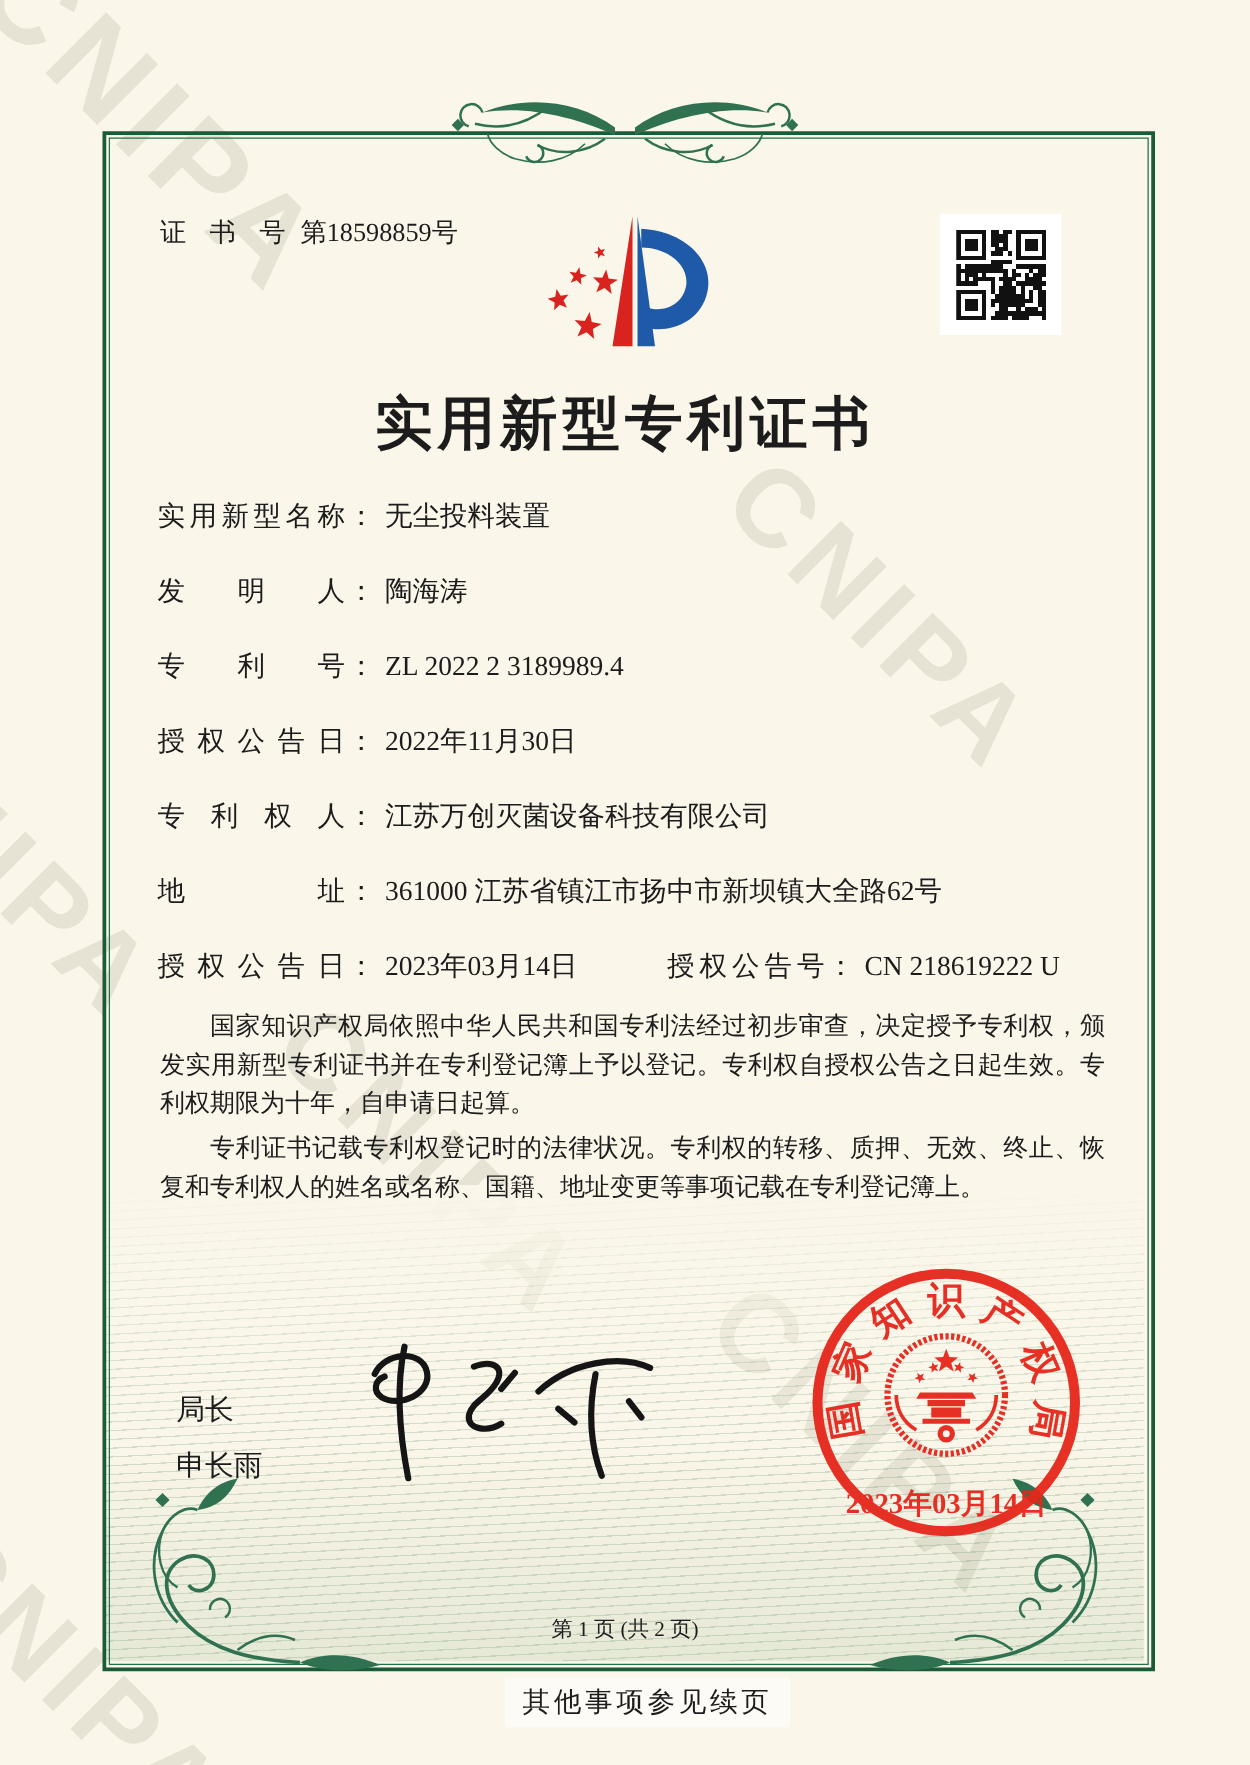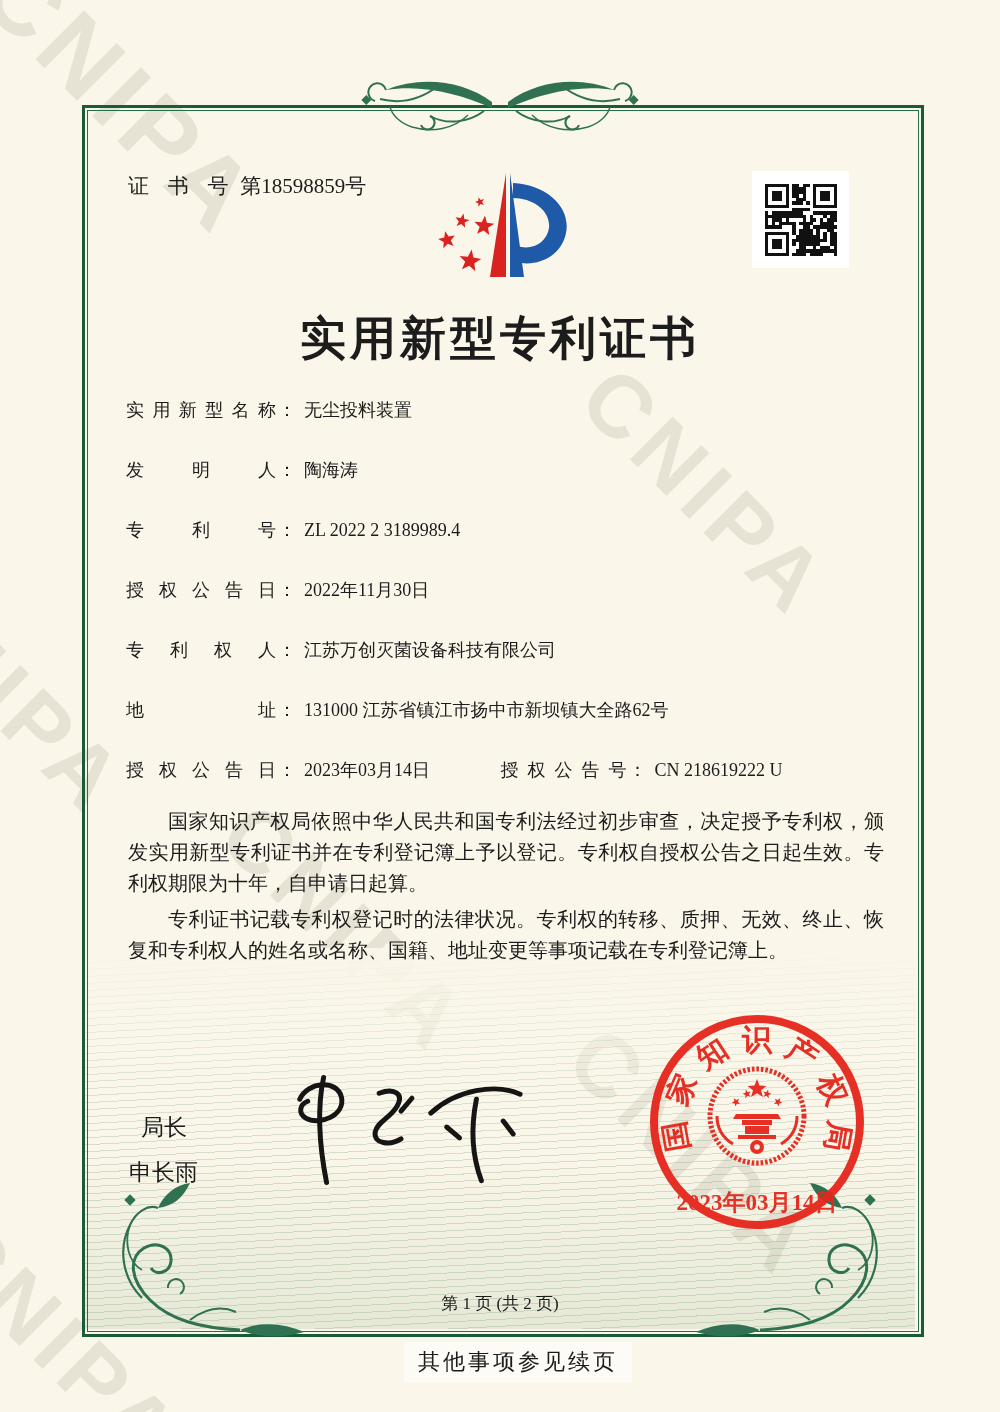--- a/index.html
+++ b/index.html
@@ -46,35 +46,35 @@
   .qr-box{
     position:absolute; left:752px; top:171px; width:97px; height:97px; background:#fff;
     display:flex; align-items:center; justify-content:center; z-index:4;
   }
   .title{
     position:absolute; left:0; top:308px; width:100%; text-align:center;
     font-size:46px; font-weight:bold; letter-spacing:4px; z-index:4;
   }
   
   .fields{position:absolute; left:126px; top:398px; width:762px; z-index:4;}
-  .frow{height:37px; margin-bottom:23px; font-size:18px; white-space:nowrap;}
+  .frow{height:37px; margin-bottom:23px; font-size:22px; white-space:nowrap;}
   .f-label{display:inline-block; width:150px; text-align:justify; text-align-last:justify; vertical-align:top;}
   .f-label.short{width:126px;}
   .f-colon{display:inline-block; margin:0 8px 0 2px;}
   .grant-group{display:inline-block; margin-left:66px;}
   
   .paras{position:absolute; left:128px; top:806px; width:756px; z-index:4;
          font-size:20px; line-height:31px; text-align:justify;}
   .paras p{margin:0 0 5px 0; text-indent:2em;}
   
   .barcode{position:absolute; left:140px; top:1031px; width:260px; height:19px; font-size:0; z-index:4;}
   .barcode i{display:inline-block; height:19px; background:#161616;}
   .director-title{position:absolute; left:141px; top:1112px; font-size:23px;
         font-family:"Liberation Sans",sans-serif; z-index:4;}
-  .director-name{position:absolute; left:129px; top:1157px; font-size:23px;
+  .director-name{position:absolute; left:141px; top:1157px; font-size:23px;
         font-family:"Liberation Sans",sans-serif; z-index:4;}
   .signature{position:absolute; left:272px; top:1068px; z-index:4;}
   .seal{position:absolute; left:644px; top:1009px; z-index:5;}
   .page-no{position:absolute; left:0; top:1292px; width:100%; text-align:center; font-size:17px; z-index:4;}
   .continuation{position:absolute; left:0; top:1342px; width:100%; text-align:center; z-index:4;padding-left:18px;}
   .continuation span{display:inline-block; background:rgba(255,255,255,.6); padding:5px 14px;
         font-size:22px; letter-spacing:3px;}
   svg text{font-family:"Liberation Serif",serif;}
 </style>
 </head>
@@ -350,21 +350,21 @@
     <div class="frow">
       <span class="f-label">专利号</span><span class="f-colon">：</span><span>ZL 2022 2 3189989.4</span>
     </div>
     <div class="frow">
       <span class="f-label">授权公告日</span><span class="f-colon">：</span><span>2022年11月30日</span>
     </div>
     <div class="frow">
       <span class="f-label">专利权人</span><span class="f-colon">：</span><span>江苏万创灭菌设备科技有限公司</span>
     </div>
     <div class="frow">
-      <span class="f-label">地址</span><span class="f-colon">：</span><span>131000 江苏省镇江市扬中市新坝镇大全路62号</span>
+      <span class="f-label">地址</span><span class="f-colon">：</span><span>361000 江苏省镇江市扬中市新坝镇大全路62号</span>
     </div>
     <div class="frow">
       <span class="f-label">授权公告日</span><span class="f-colon">：</span><span>2023年03月14日</span>
       <span class="grant-group">
         <span class="f-label short">授权公告号</span><span class="f-colon">：</span><span>CN 218619222 U</span>
       </span>
     </div>
   </div>
 
   <div class="paras">

